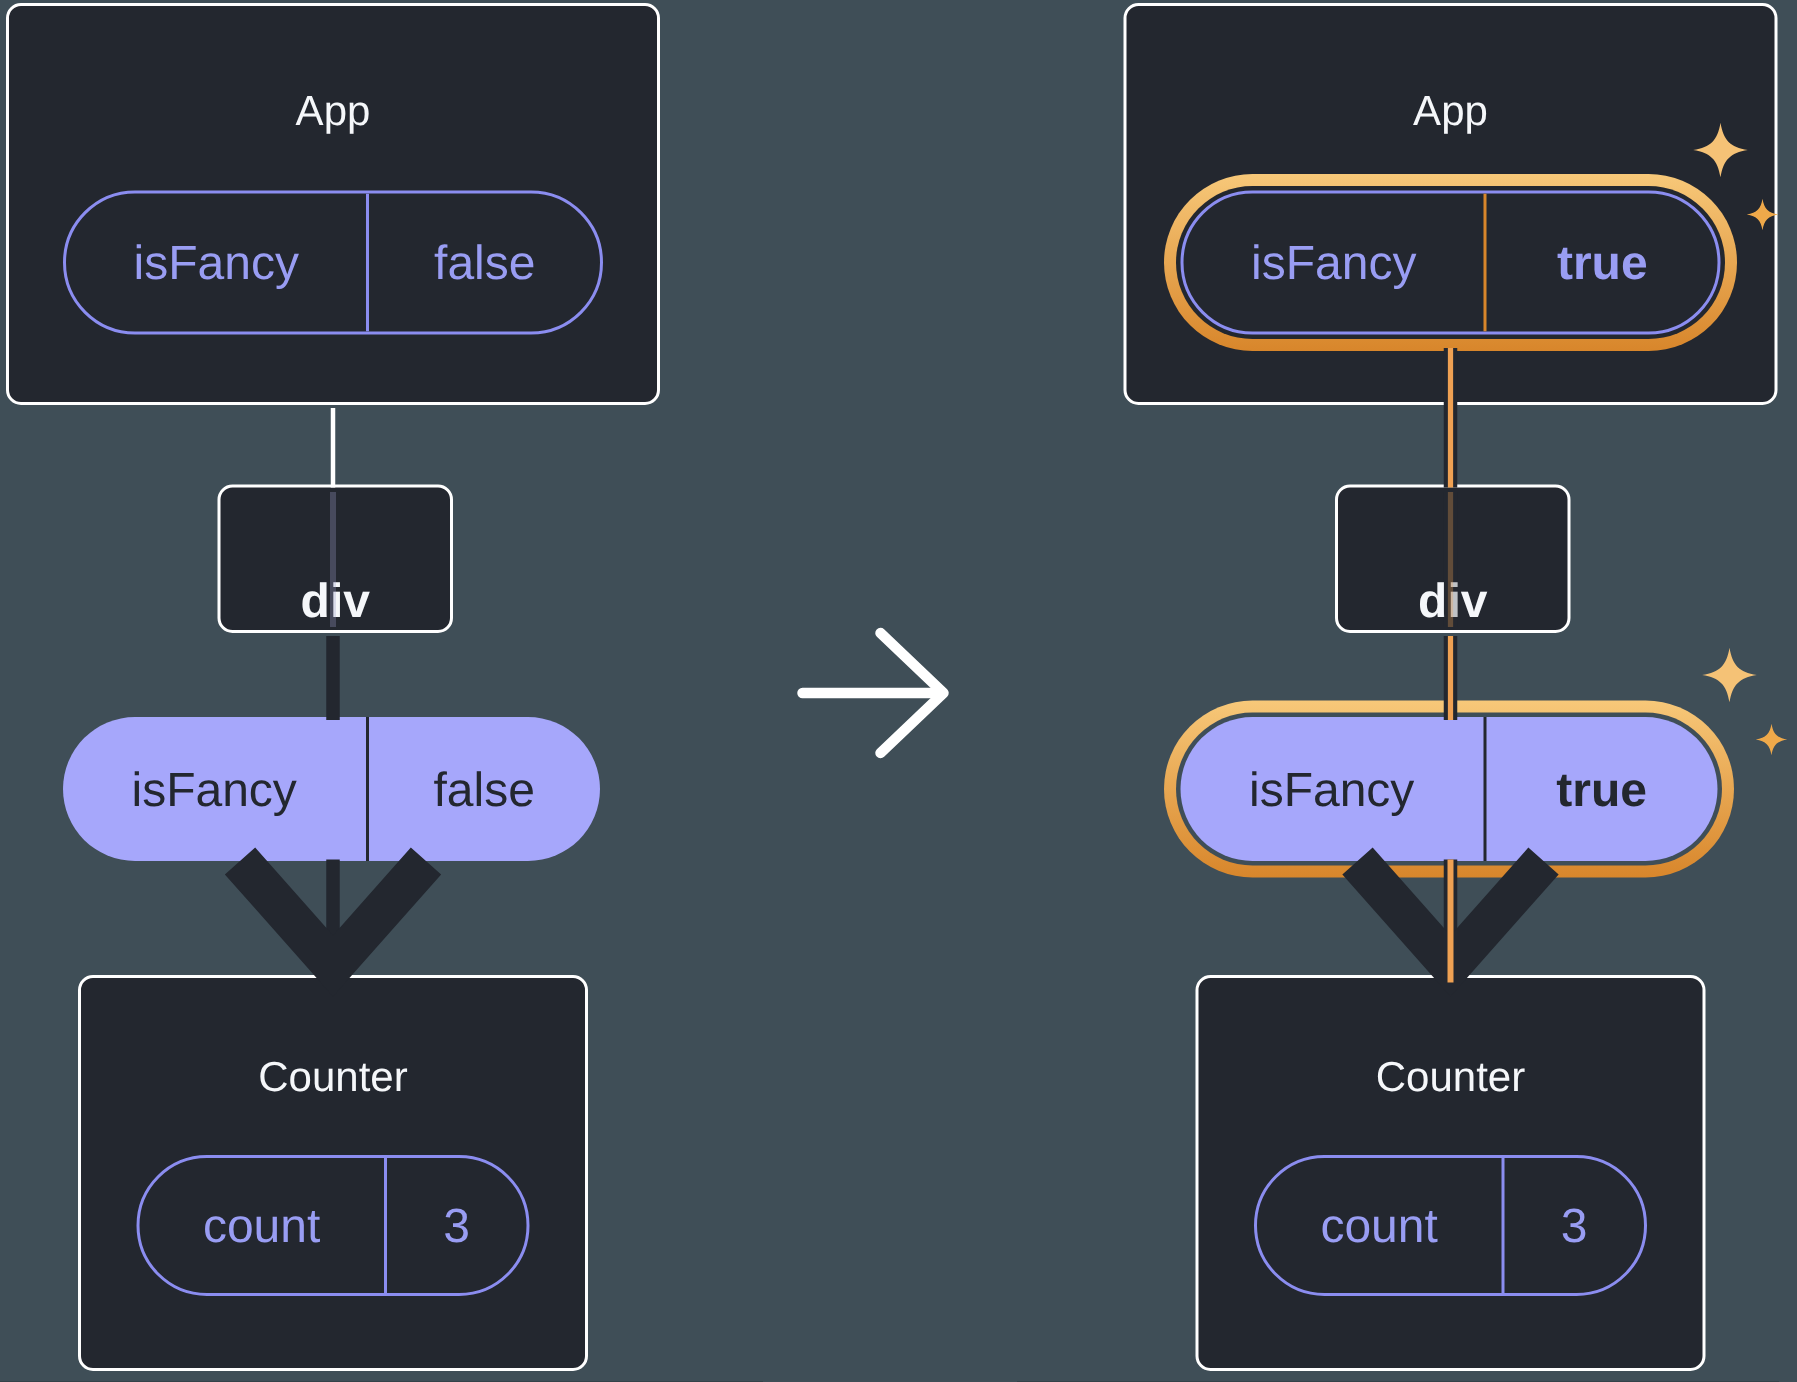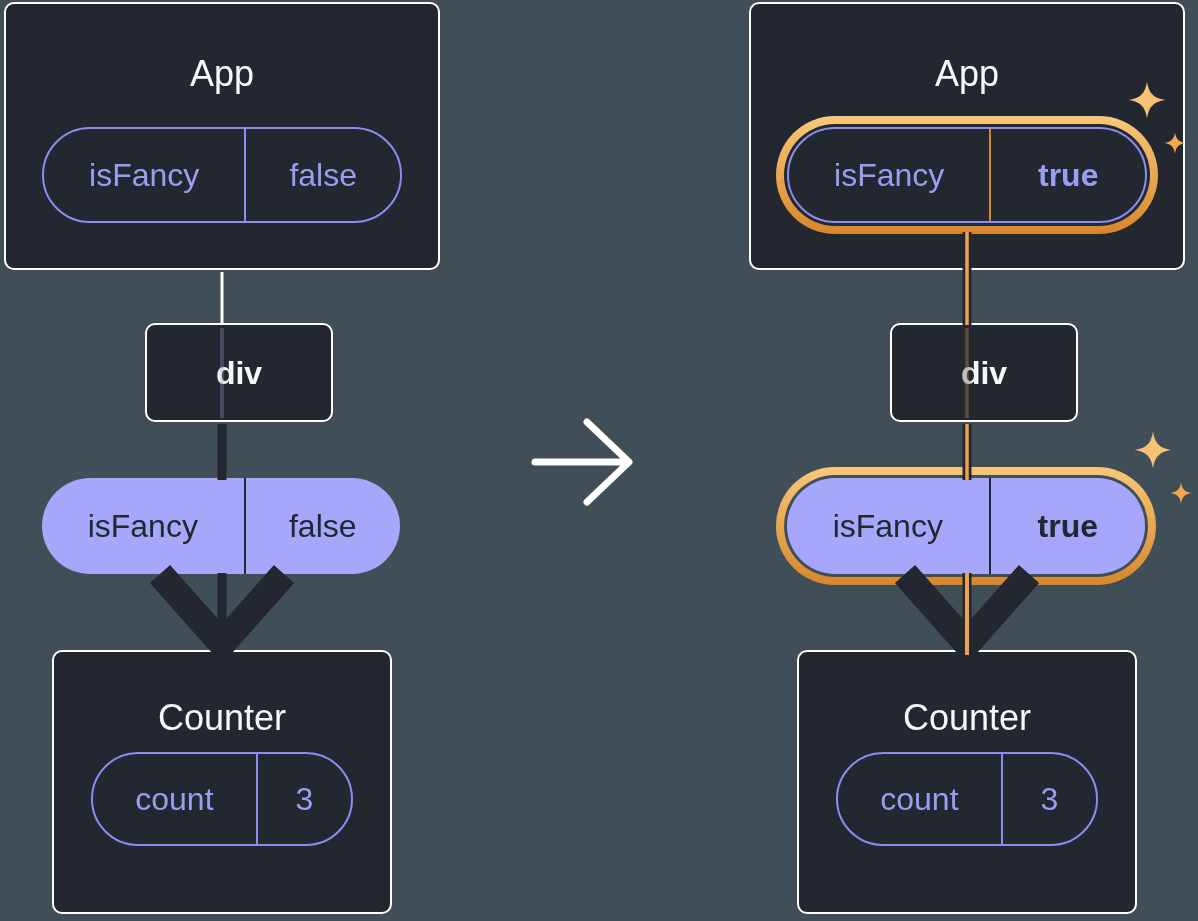--- a/index.html
+++ b/index.html
@@ -26,26 +26,26 @@
   .card {
     position: absolute;
     background: #23272F;
     border: 2.5px solid #FFFFFF;
     border-radius: 10px;
     display: flex;
     flex-direction: column;
     align-items: center;
   }
   .app-card     { left: 4px;   top: 2px;   width: 436px; height: 268px; padding-top: 48px; }
-  .div-card     { left: 145px; top: 323px; width: 188px; height: 99px;  justify-content: center; }
+  .div-card     { left: 145px; top: 323px; width: 157px; height: 99px;  justify-content: flex-end; }
   .counter-card { left: 52px;  top: 650px; width: 340px; height: 264px; padding-top: 44px; }
 
   .card-title {
     color: #F5F7FA;
-    font-size: 36px;
+    font-size: 28px;
     font-weight: 500;
     line-height: 44px;
     text-align: left;
   }
   .div-label {
     color: #F5F7FA;
     font-size: 32px;
     font-weight: 600;
     line-height: 40px;
     position: relative;
@@ -81,21 +81,21 @@
 
   .pill.solid {
     background: #A6A7FB;
     color: #23272F;
   }
   .pill.solid .cell + .cell { border-left: 2.5px solid #23272F; }
 
   .bold { font-weight: 700; text-align: center; }
 
   .app-pill     { width: 360px; height: 96px; margin-top: 31px; }
-  .counter-pill { width: 262px; height: 94px; margin-top: 12px; }
+  .counter-pill { width: 262px; height: 94px; margin-top: 30px; }
   .counter-pill .cell.name { flex: 1.95; }
   .prop-pill {
     position: absolute;
     left: 42px; top: 478px;
     width: 358px; height: 96px;
   }
 
   
   .ring {
     border-radius: 70px;

